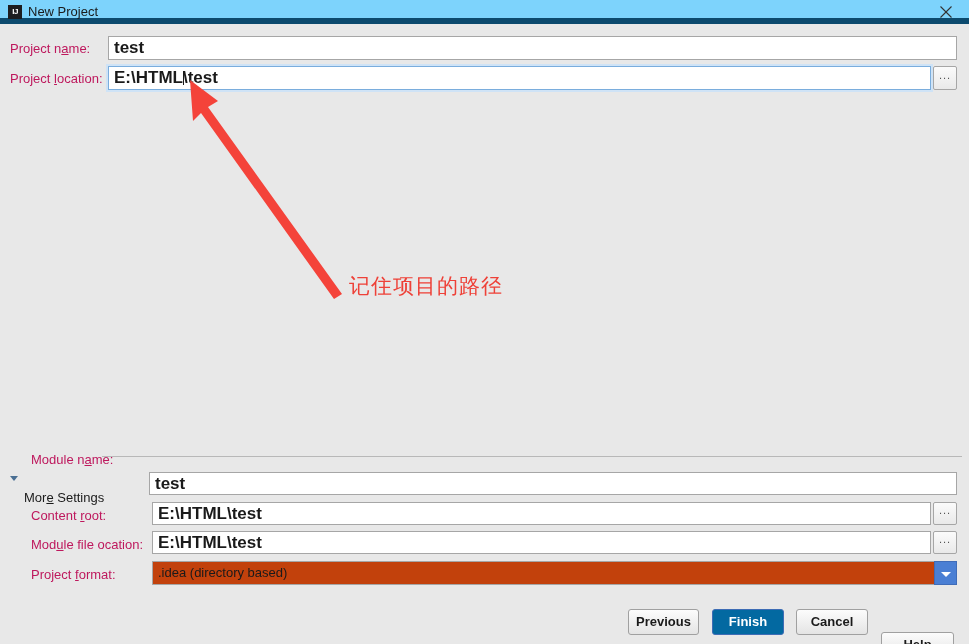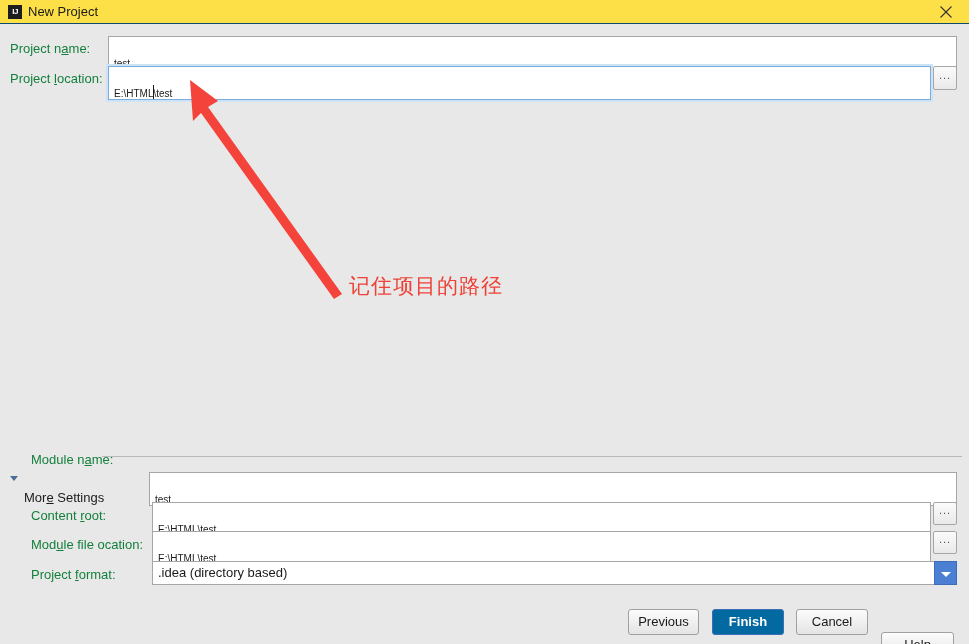--- a/index.html
+++ b/index.html
@@ -21,22 +21,22 @@
     inset: 0;
     width: 969px;
     height: 644px;
   }
 
   
   #titlebar {
     position: absolute;
     left: 0; top: 0;
     width: 969px; height: 24px;
-    background: #fde047;
-    border-bottom: 1px solid #0c4a6e;
+    background: #7dd3fc;
+    border-bottom: 6px solid #0c4a6e;
     box-sizing: border-box;
   }
   #app-icon {
     position: absolute;
     left: 8px; top: 5px;
     width: 14px; height: 14px;
     background: #1d1d20;
     color: #ffffff;
     font-size: 8px;
     font-weight: bold;
@@ -58,38 +58,39 @@
     right: 0; top: 0;
     width: 46px; height: 24px;
     cursor: default;
   }
   #close-button svg { position: absolute; left: 17px; top: 6px; }
 
   
   .lbl {
     position: absolute;
     font-size: 13px;
-    color: #15803d;
+    color: #be185d;
     white-space: nowrap;
     line-height: 16px;
   }
   .lbl u { text-decoration: underline; text-underline-offset: 1px; }
 
   .tfield {
     position: absolute;
     box-sizing: border-box;
     background: #ffffff;
     border: 1px solid #a6a6a6;
     font-family: "Liberation Sans", sans-serif;
-    font-size: 10px;
-    color: #1a1a1a;
-    padding: 16px 5px;
+    font-size: 17px;
+    color: #1a1a1a;
+    padding: 0 5px;
     line-height: 22px;
     white-space: nowrap;
     overflow: hidden;
+    font-weight: bold;
   }
   .tfield.focused {
     border: 1px solid #7aaddd;
     outline: 2px solid #cfe3f6;
     outline-offset: 0px;
   }
   .caret {
     display: inline-block;
     width: 1px;
     height: 14px;
@@ -111,21 +112,21 @@
     line-height: 16px;
     letter-spacing: 1px;
     cursor: default;
   }
 
   
   .combo {
     position: absolute;
     box-sizing: border-box;
     height: 24px;
-    background: #ffffff;
+    background: #c2410c;
     border: 1px solid #a6a6a6;
     font-size: 13px;
     color: #1a1a1a;
     padding: 0 5px;
     line-height: 22px;
     white-space: nowrap;
     overflow: hidden;
     cursor: default;
   }
   .combo-arrow {
@@ -183,20 +184,21 @@
     height: 26px;
     background: linear-gradient(#fcfcfc, #e4e4e4);
     border: 1px solid #a0a0a0;
     border-radius: 3px;
     font-size: 13px;
     font-family: "Liberation Sans", sans-serif;
     color: #1a1a1a;
     text-align: center;
     line-height: 24px;
     cursor: default;
+    font-weight: bold;
   }
   .dlg-btn.primary {
     background: #0369a1;
     border: 1px solid #3d6cb5;
     color: #ffffff;
     font-weight: bold;
   }
 
   
   #annotation-layer {

